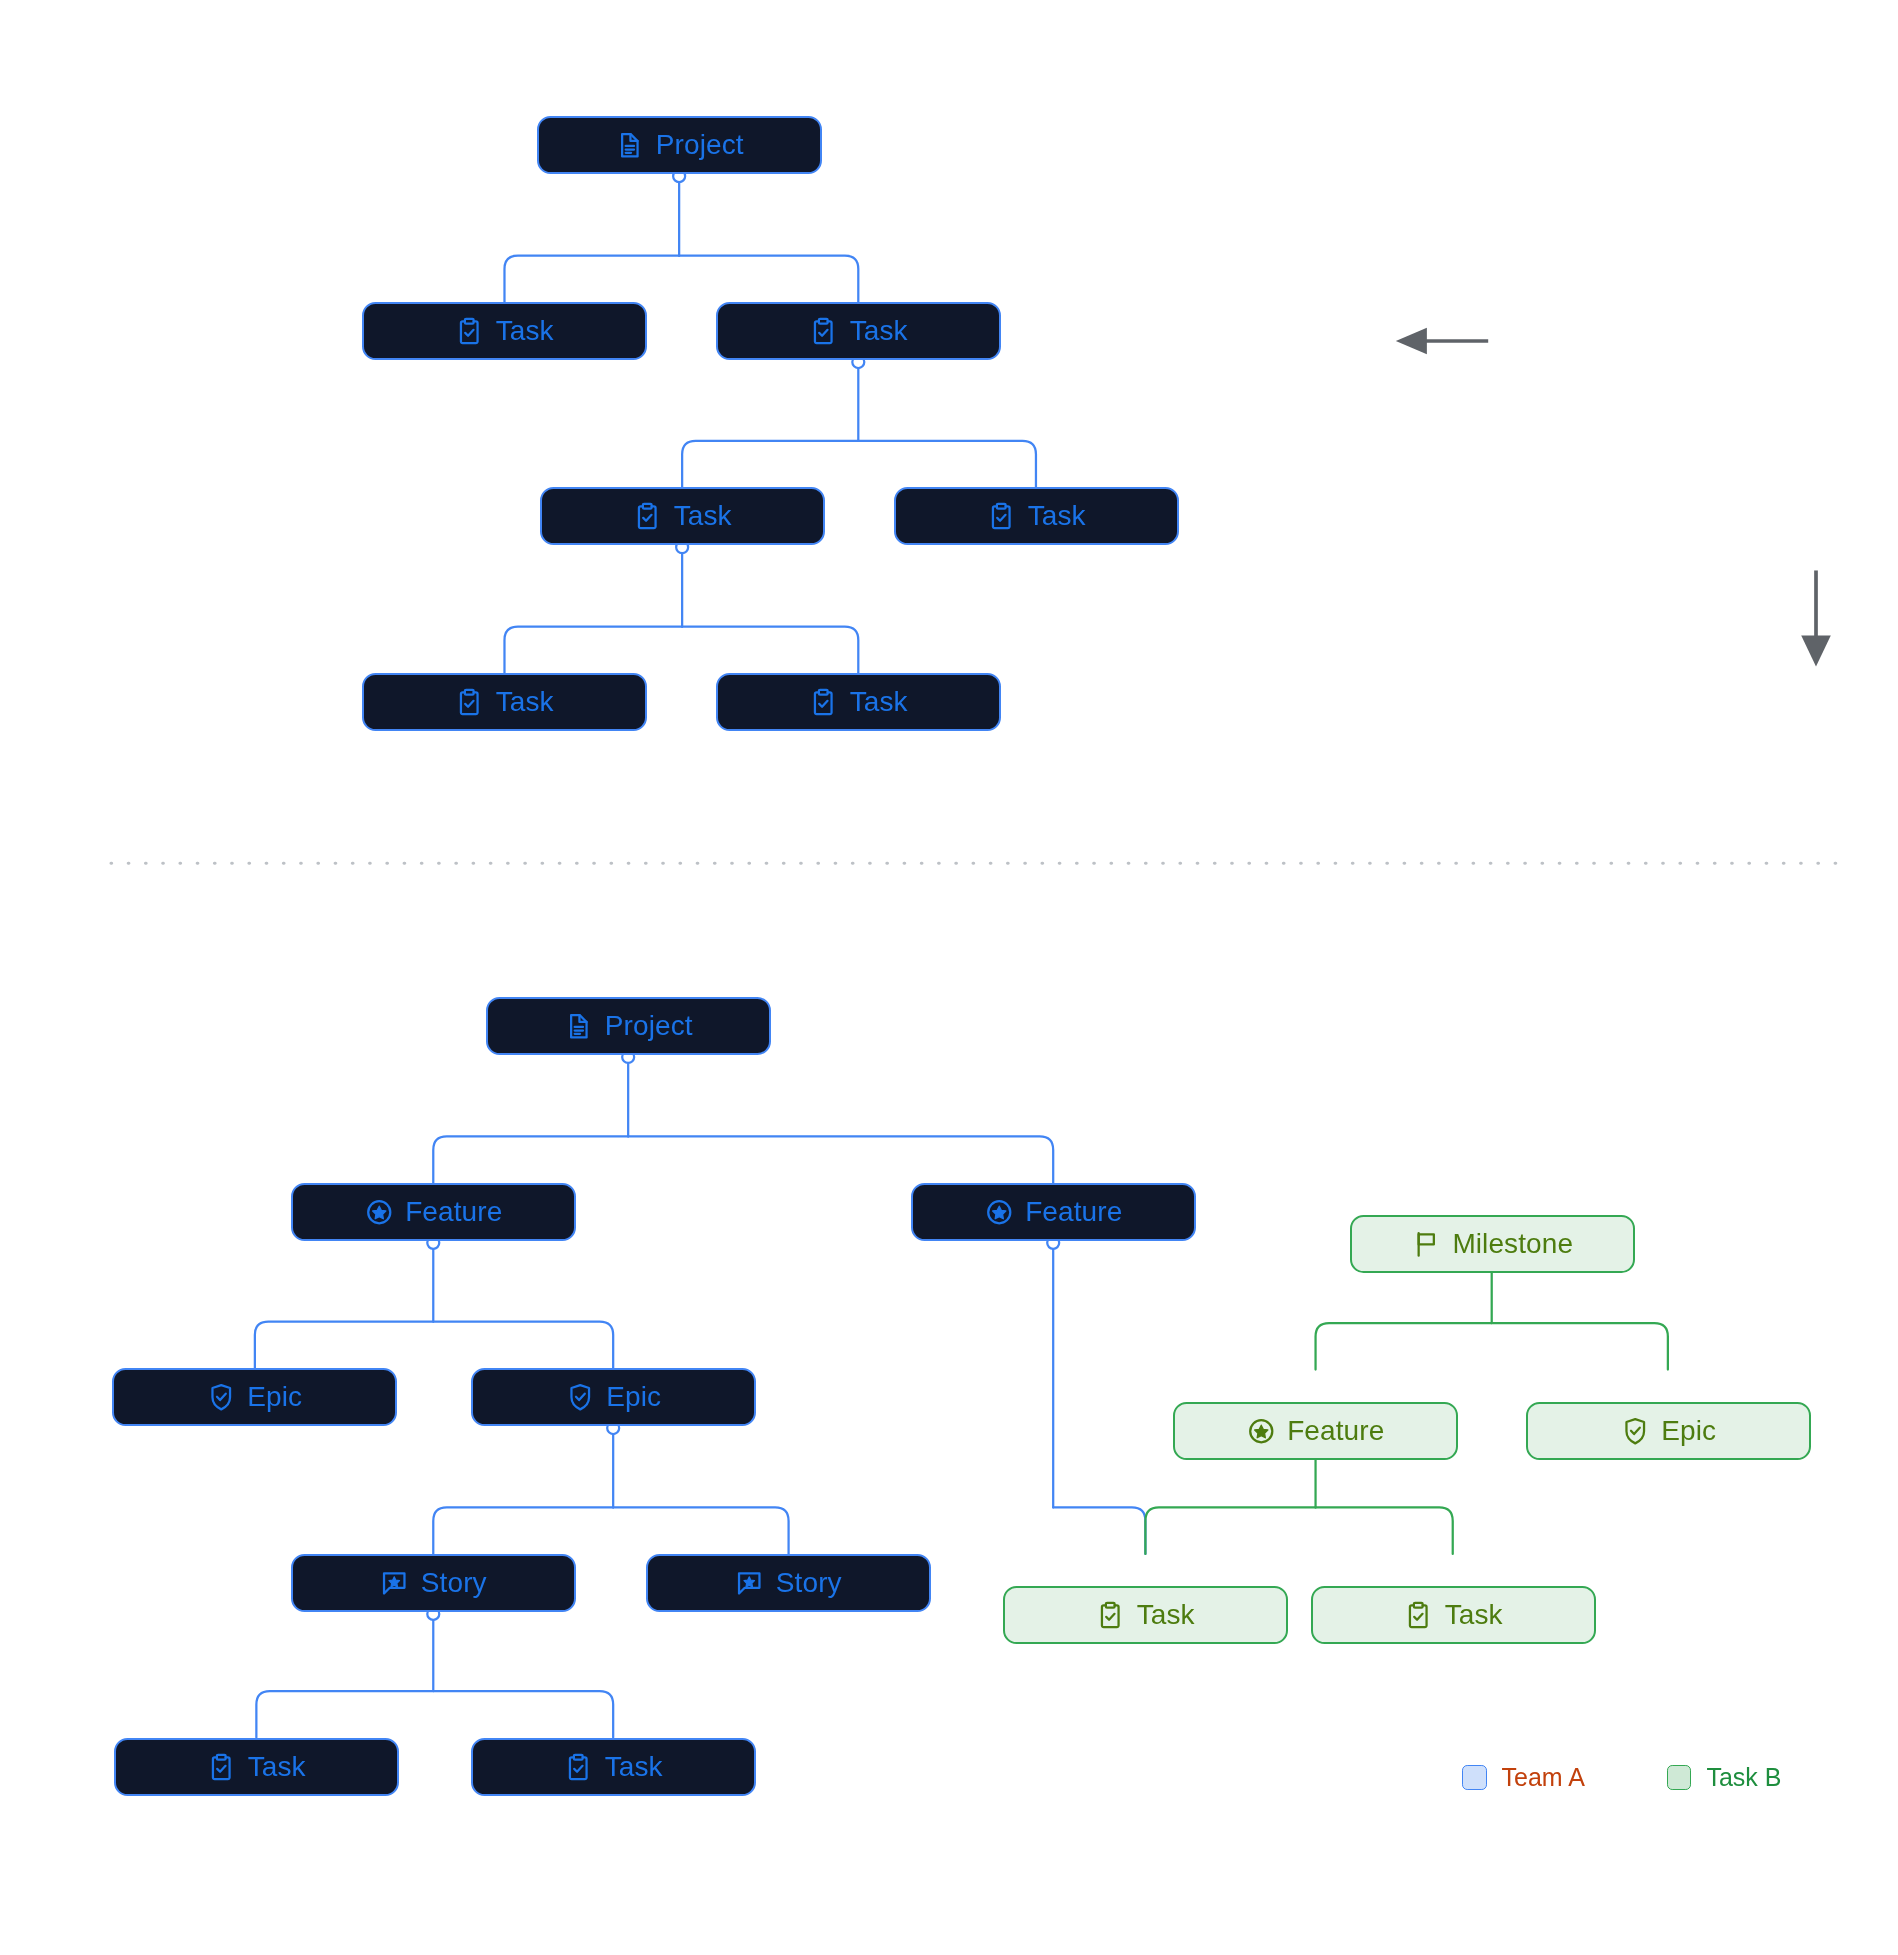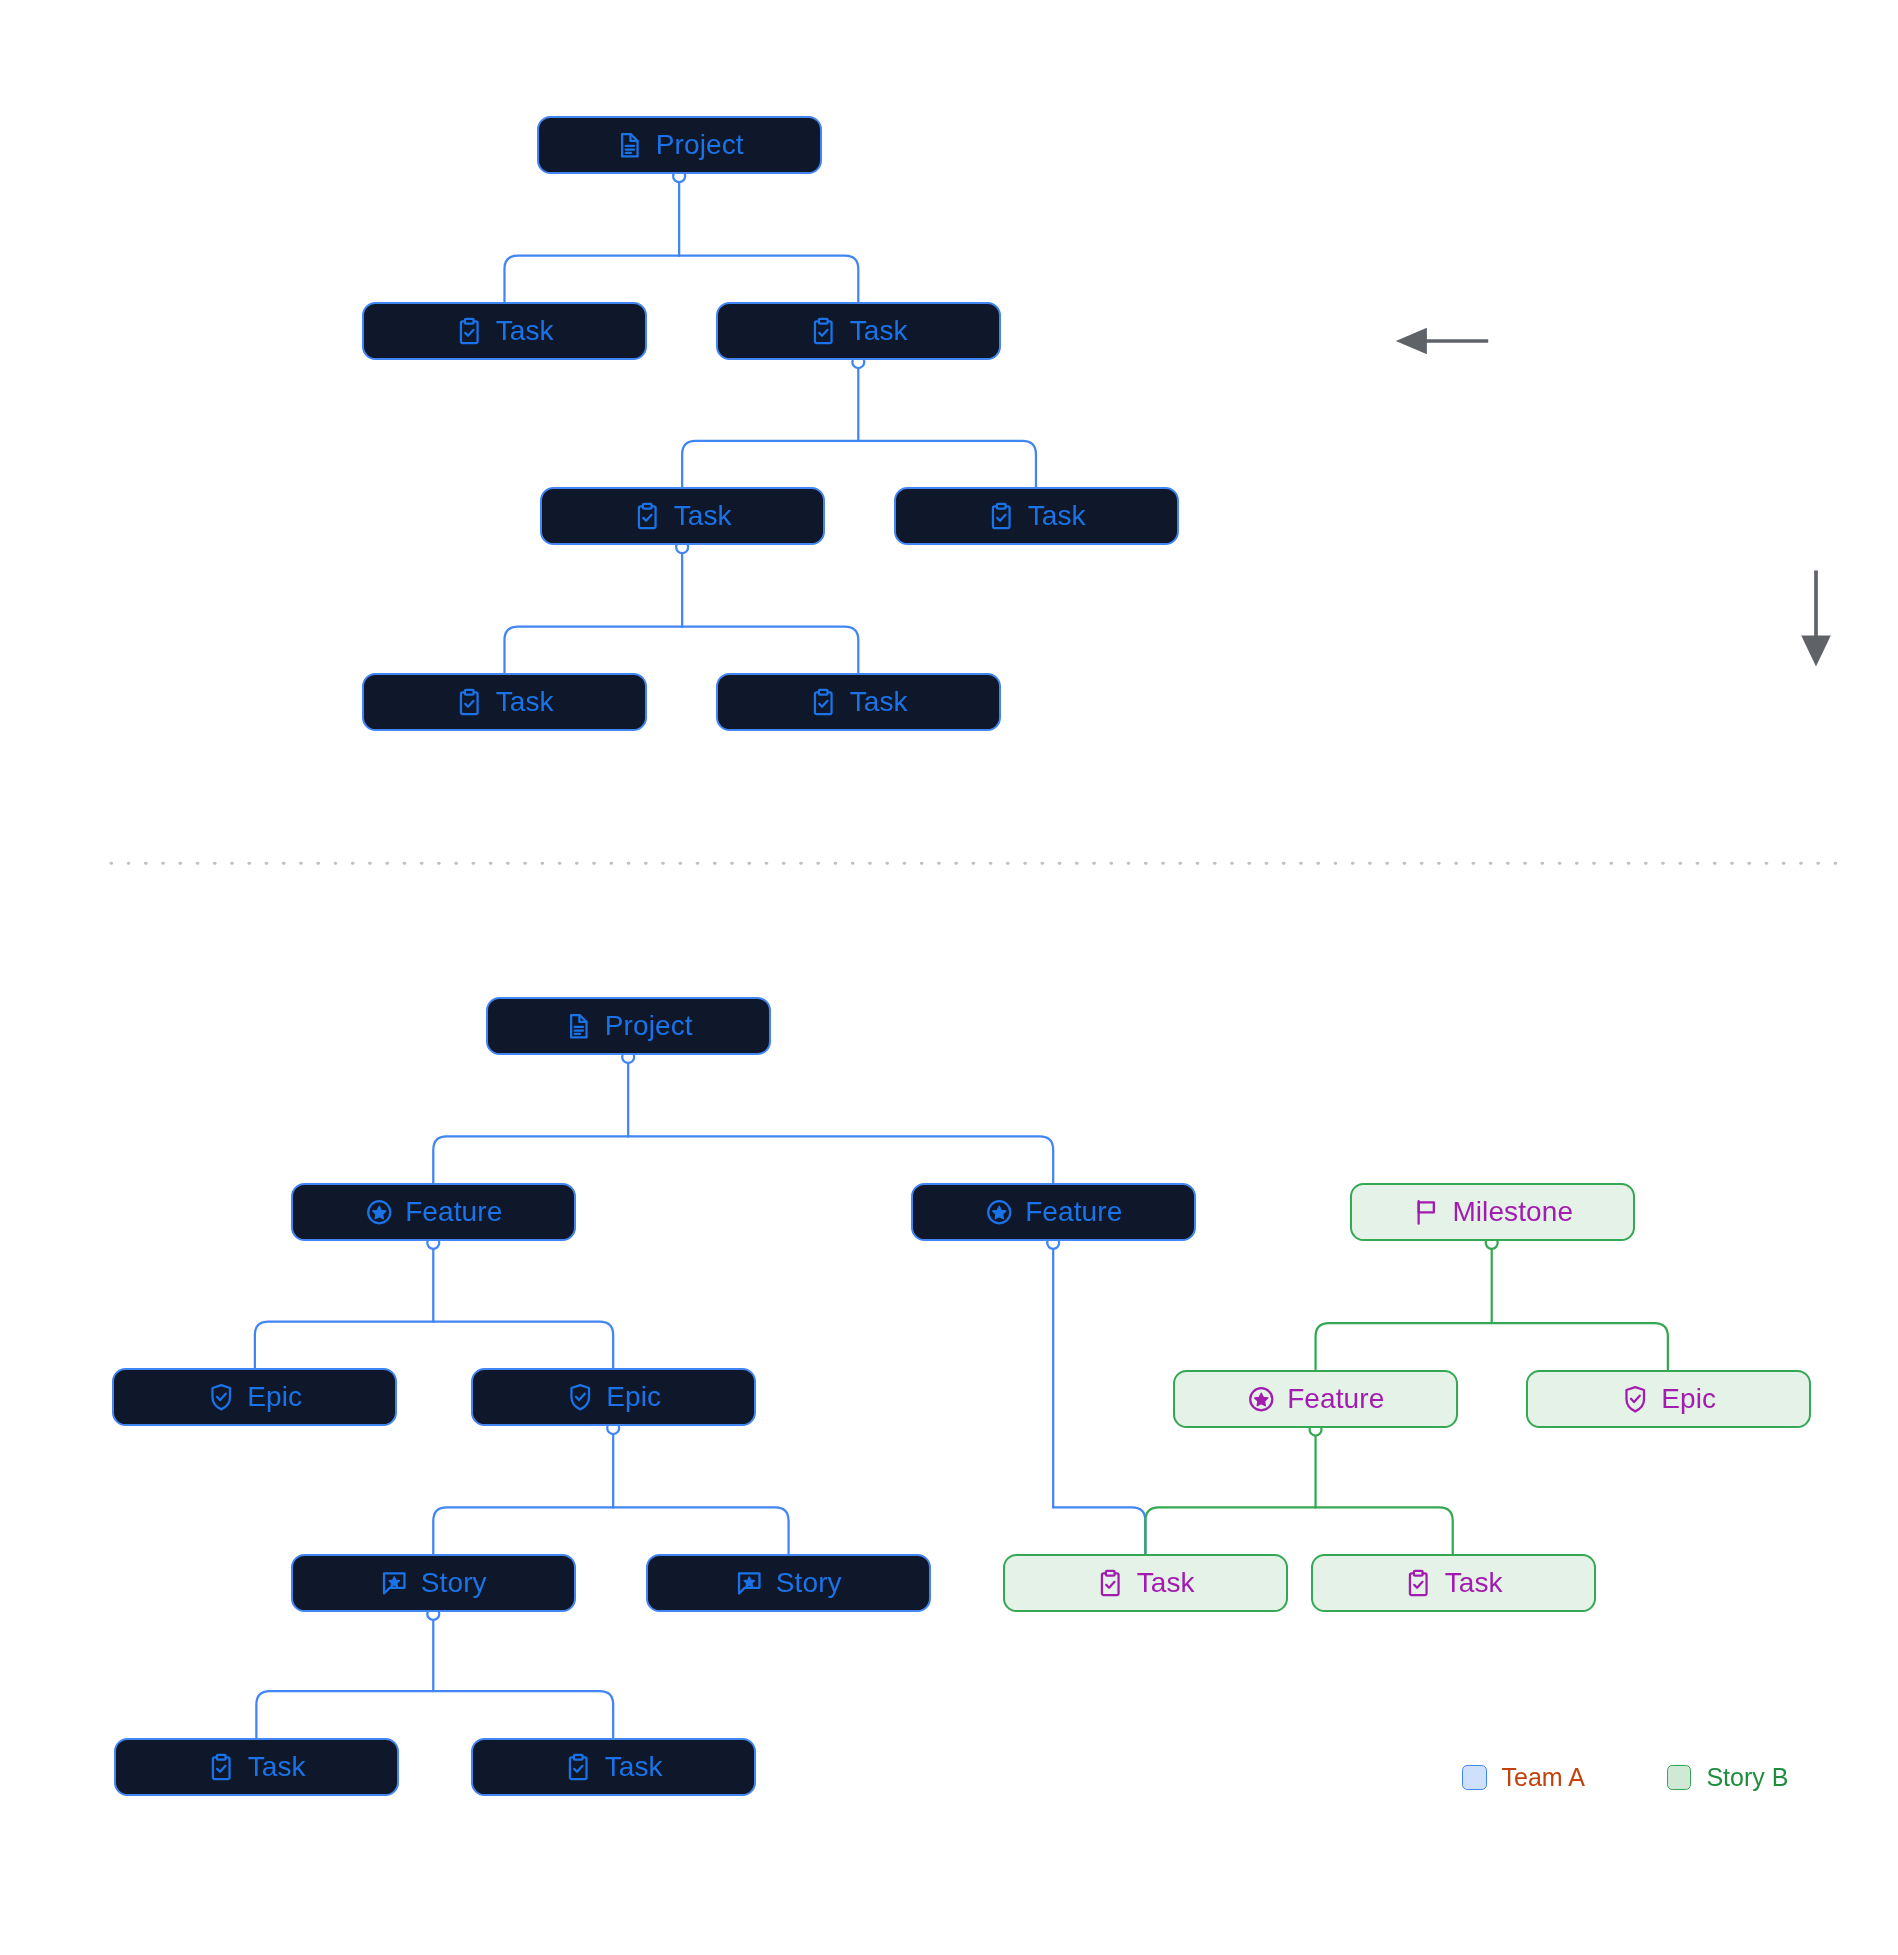--- a/index.html
+++ b/index.html
@@ -45,21 +45,22 @@
     z-index: 5;
   }
   .node.blue {
     background: #0f172a;
     border-color: #4285f4;
     color: #1a73e8;
   }
   .node.green {
     background: #e4f2e7;
     border-color: #34a853;
-    color: #a21caf;
+    color: #4d7c0f;
+    margin-top: 32px;
   }
   .node .ico {
     display: inline-flex;
     align-items: center;
     justify-content: center;
     width: 28.5px;
     height: 28.5px;
     flex: 0 0 auto;
   }
   .node .ico svg { display:block; width:100%; height:100%; }
@@ -381,18 +382,18 @@
     <path d="M 23 130 L 3 88 L 43 88 Z" fill="#5f6368"></path>
   </svg>
 
   <div id="legend">
     <div class="legend-item blue">
       <span class="swatch"></span>
       <span class="txt">Team A</span>
     </div>
     <div class="legend-item green">
       <span class="swatch"></span>
-      <span class="txt">Story B</span>
+      <span class="txt">Task B</span>
     </div>
   </div>
 
 </div>
 
 
 </body></html>

